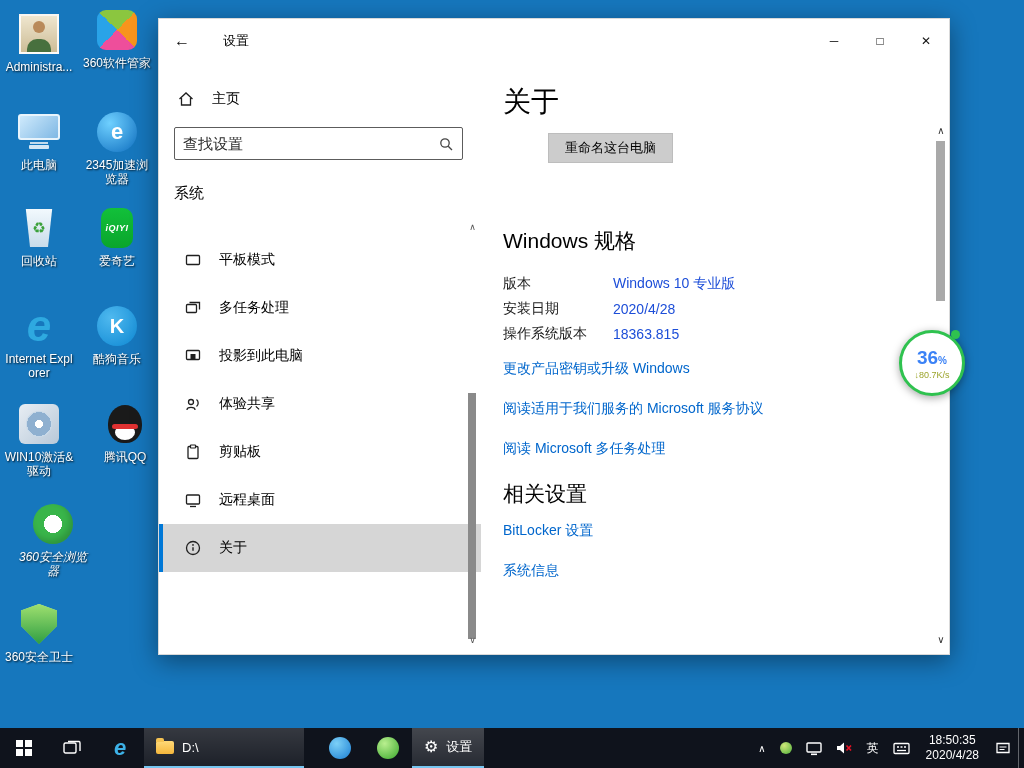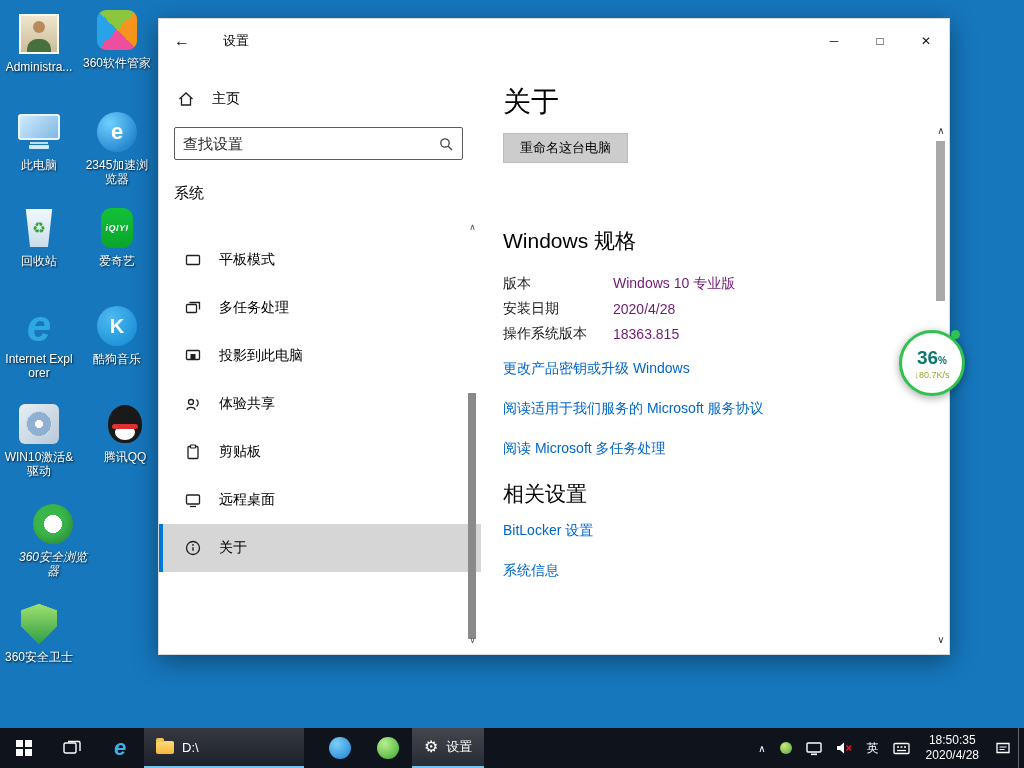--- a/index.html
+++ b/index.html
@@ -58,40 +58,40 @@
   .si{flex-shrink:0;}
 
   .side-scroll{position:absolute;right:2px;top:158px;bottom:8px;width:13px;}
   .scroll-arrow{position:absolute;left:0;width:100%;text-align:center;font-size:9px;color:#555;height:12px;line-height:12px;}
   .scroll-arrow.up{top:0;}
   .scroll-arrow.down{bottom:0;}
   .side-thumb{position:absolute;left:2px;top:172px;width:8px;height:246px;background:#8a8a8a;}
 
   .content{flex:1;position:relative;padding:20px 46px 0 22px;min-width:0;}
   .page-h1{font-size:28px;font-weight:300;color:#000;}
-  .rename-btn{display:inline-block;margin-top:12px;padding:5px 16px;background:#cccccc;border:1px solid #bdbdbd;font-size:13px;color:#000;font-family:"Liberation Sans",sans-serif;}
+  .rename-btn{display:inline-block;margin-top:12px;padding:5px 16px;background:#cccccc;border:1px solid #bdbdbd;font-size:13px;color:#000;font-family:"Liberation Sans",sans-serif;margin-left:45px;}
   .sec-h2{margin-top:64px;font-size:21px;font-weight:400;color:#000;}
   .spec-rows{margin-top:16px;}
   .spec-row{display:flex;height:25px;align-items:center;font-size:14px;}
   .spec-label{width:110px;color:#1a1a1a;flex-shrink:0;}
-  .spec-value{color:#701a75;}
+  .spec-value{color:#1d4ed8;}
   .link-list{margin-top:14px;}
   .link{display:block;font-size:14px;color:#0066cc;text-decoration:none;margin-bottom:22px;cursor:pointer;}
   .related-h2{margin-top:20px;font-size:21px;font-weight:400;color:#000;}
   .rel-link1{margin-top:14px;margin-bottom:0;}
   .rel-link2{margin-top:22px;margin-bottom:0;}
 
   .win-scroll{position:absolute;right:1px;top:106px;bottom:8px;width:14px;}
   .win-scroll .scroll-arrow{color:#333;font-size:10px;}
   .win-thumb{position:absolute;left:2px;top:16px;width:9px;height:160px;background:#a9a9a9;}
 
   
   .net-widget{position:absolute;left:899px;top:330px;width:66px;height:66px;border-radius:50%;background:#fff;border:3px solid #2fc24f;box-shadow:0 2px 8px rgba(0,0,0,.35);display:flex;flex-direction:column;align-items:center;justify-content:center;z-index:60;}
   .net-widget::after{content:"";position:absolute;top:-3px;right:2px;width:9px;height:9px;border-radius:50%;background:#2fc24f;}
-  .nw-line1{display:flex;align-items:baseline;color:#0f766e;font-weight:bold;}
+  .nw-line1{display:flex;align-items:baseline;color:#3b82f6;font-weight:bold;}
   .nw-pct{font-size:19px;}
   .nw-unit{font-size:10px;}
   .nw-speed{font-size:9px;color:#9ca42c;margin-top:1px;white-space:nowrap;}
 
   
   .taskbar{position:absolute;left:0;bottom:0;width:1024px;height:40px;background:#0f131c;display:flex;align-items:stretch;color:#fff;z-index:100;}
   .tb-btn{width:48px;display:flex;align-items:center;justify-content:center;flex-shrink:0;}
   .winlogo{width:16px;height:16px;background:linear-gradient(#fff,#fff) 0 0/7px 7px no-repeat,linear-gradient(#fff,#fff) 9px 0/7px 7px no-repeat,linear-gradient(#fff,#fff) 0 9px/7px 7px no-repeat,linear-gradient(#fff,#fff) 9px 9px/7px 7px no-repeat;}
   .edge-g{font-size:22px;font-weight:bold;font-style:italic;color:#3db2e8;line-height:22px;}
   .tb-app{display:flex;align-items:center;gap:8px;padding:0 12px;background:linear-gradient(rgba(255,255,255,.16),rgba(255,255,255,.06));border-bottom:2px solid #76c5f0;flex-shrink:0;}

